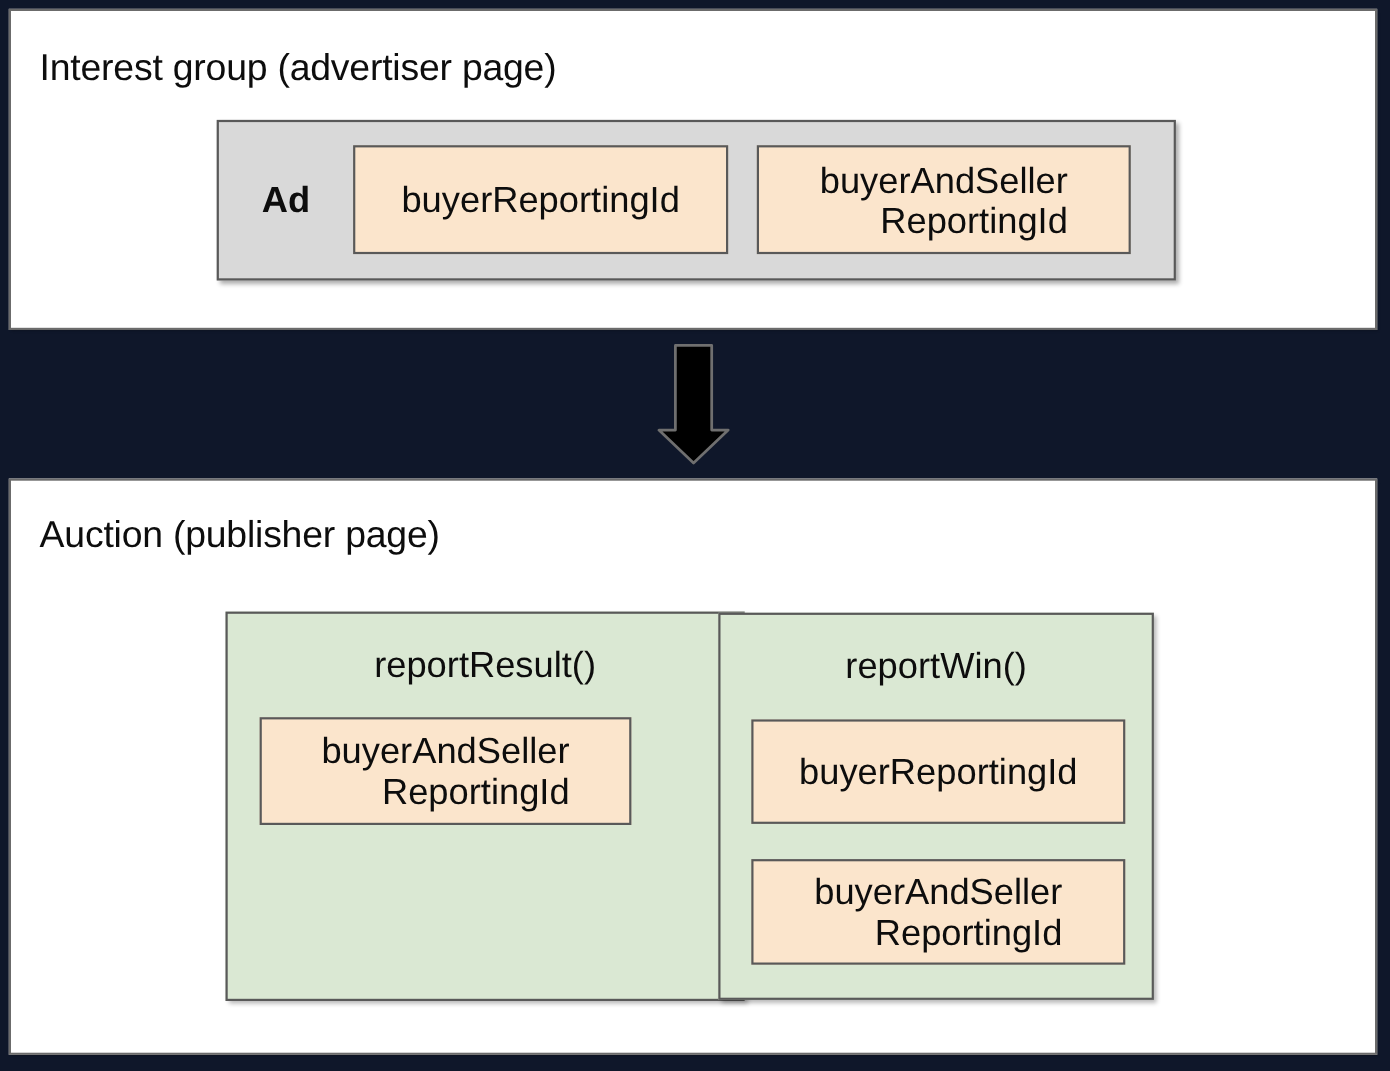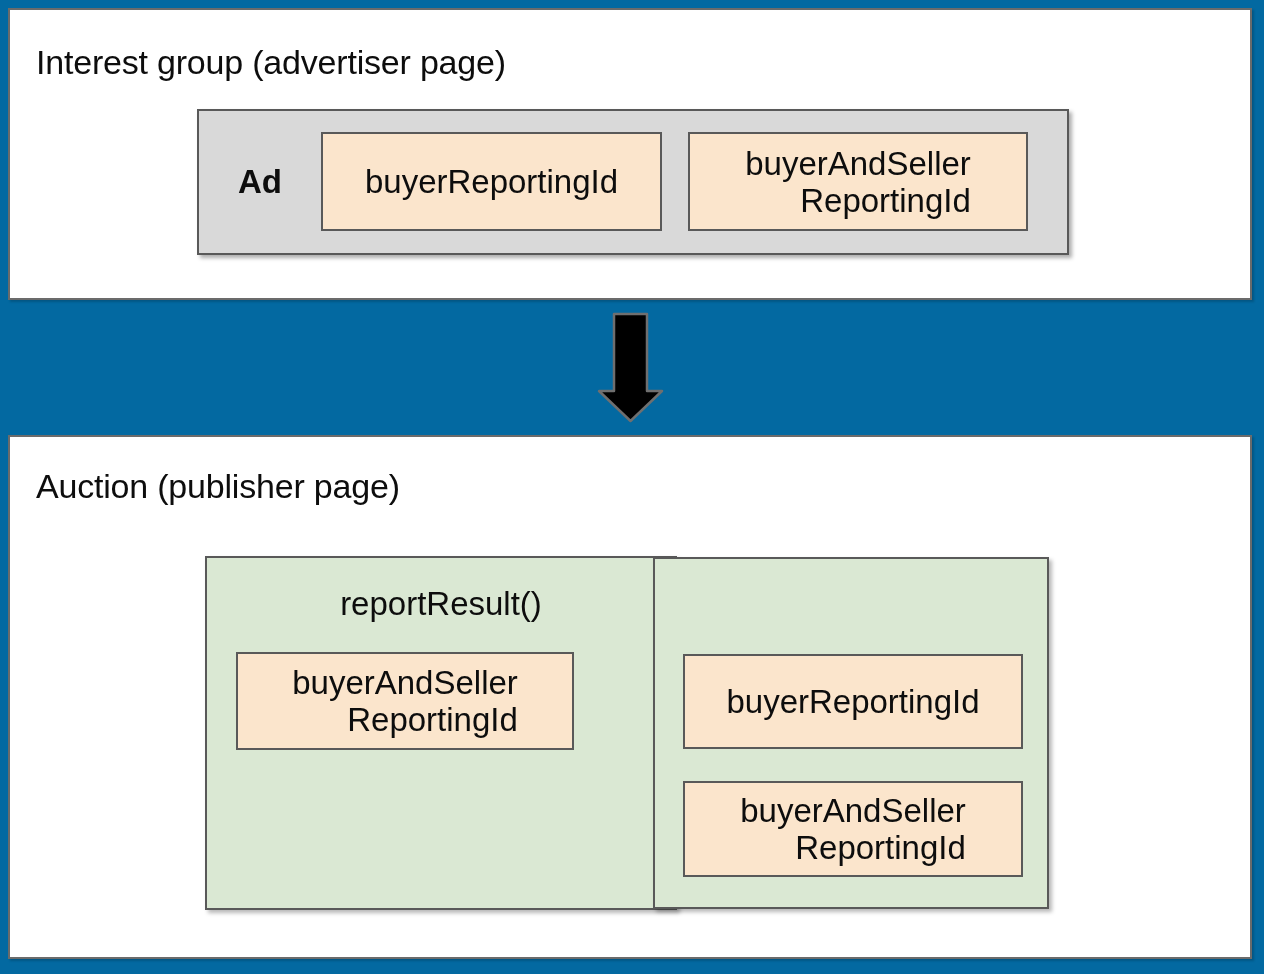--- a/index.html
+++ b/index.html
@@ -6,21 +6,21 @@
     margin: 0;
     padding: 0;
     background: #ffffff;
     font-family: "Liberation Sans", sans-serif;
     color: #111111;
   }
   #page {
     position: relative;
     width: 1264px;
     height: 974px;
-    background: #0369a1;
+    background: #0f172a;
     overflow: hidden;
   }
   .outer-box {
     position: absolute;
     box-sizing: border-box;
     background: #ffffff;
     border: 2px solid #6b6b6b;
     box-shadow: 2px 2px 2px rgba(0,0,0,0.18);
   }
   #box-interest { left: 8px; top: 8px; width: 1244px; height: 292px; }
@@ -125,19 +125,20 @@
   <div class="outer-box" id="box-auction">
     <div class="section-title">Auction (publisher page)</div>
 
     <div class="fn-box" id="fn-report-result">
       <div class="fn-title">reportResult()</div>
       <div class="field-box" id="rr-field-1">buyerAndSeller
 ReportingId</div>
     </div>
 
     <div class="fn-box" id="fn-report-win">
+      <div class="fn-title">reportWin()</div>
       <div class="field-box" id="rw-field-1">buyerReportingId</div>
       <div class="field-box" id="rw-field-2">buyerAndSeller
 ReportingId</div>
     </div>
   </div>
 
 </div>
 
 </body></html>

